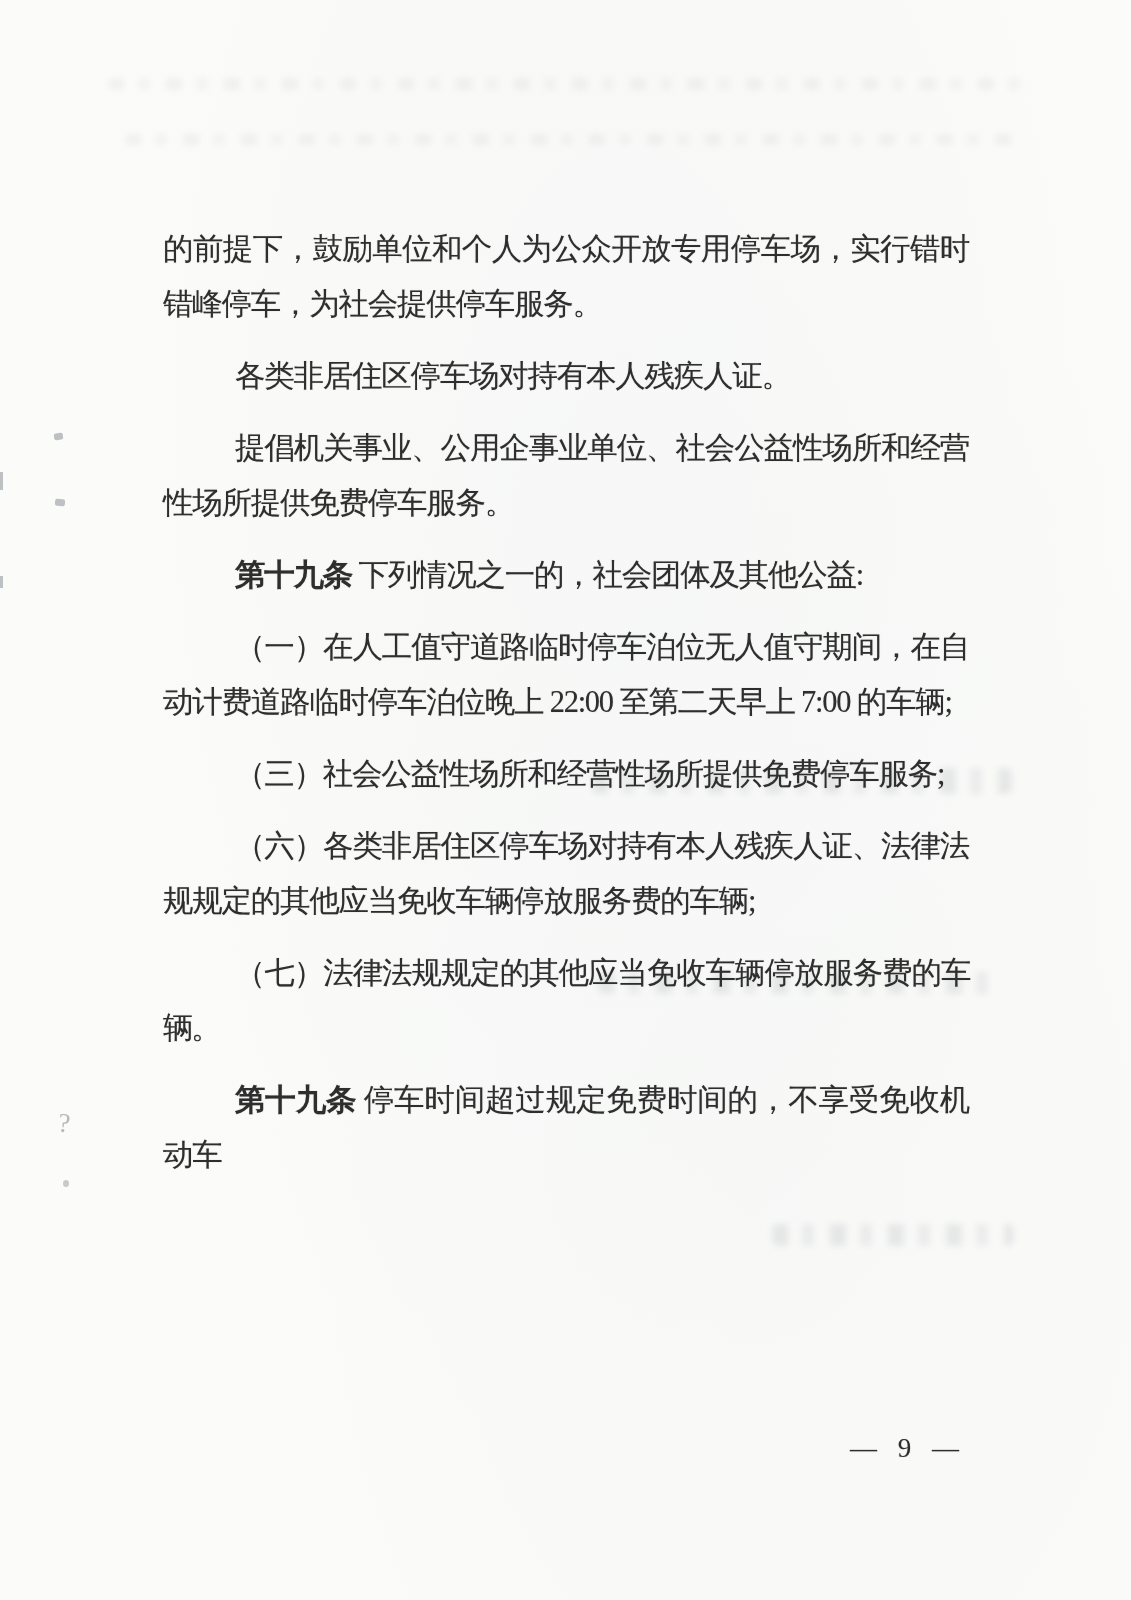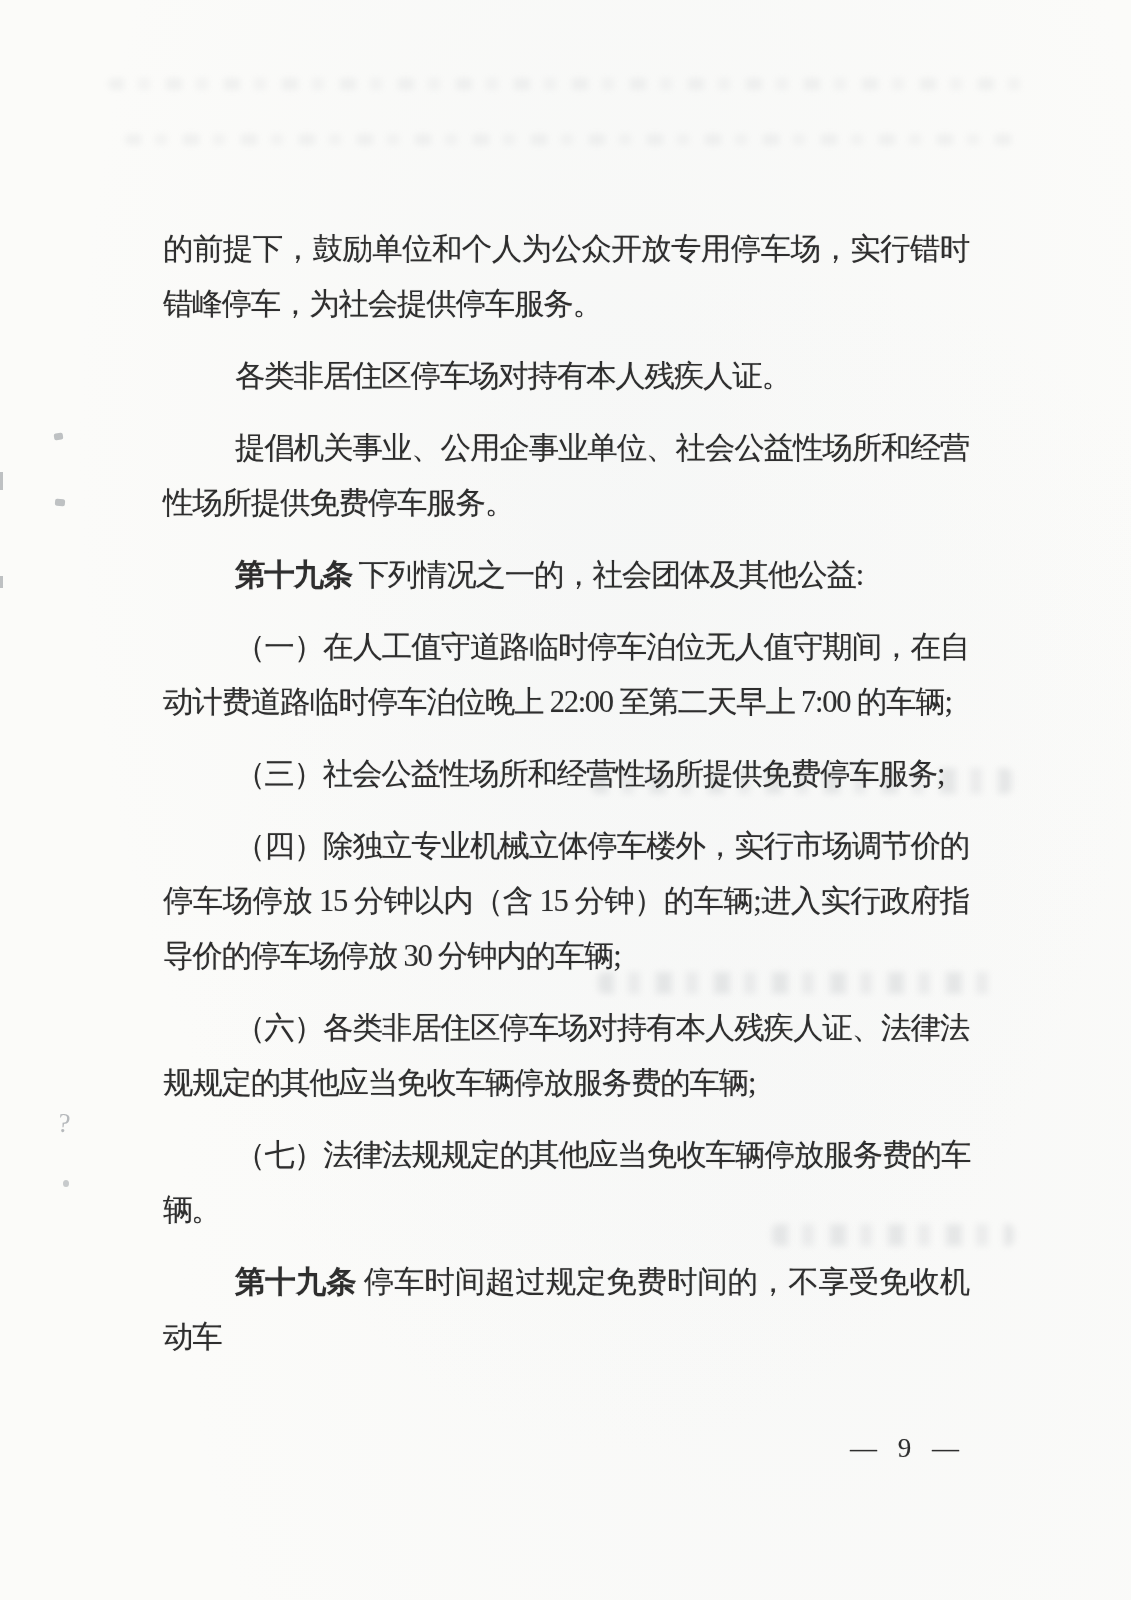--- a/index.html
+++ b/index.html
@@ -119,21 +119,20 @@
   <div class="margin-qmark">?</div>
   <div class="margin-dot"></div>
 
   <div class="doc-body">
       <p class="para"><span class="seg">的前提下，鼓励单位和个人为公众开放专用停车场，实行错时错峰停车，为社会提供停车服务。</span></p>
       <p class="para indent"><span class="seg">各类非居住区停车场对持有本人残疾人证。</span></p>
       <p class="para indent"><span class="seg">提倡机关事业、公用企事业单位、社会公益性场所和经营性场所提供免费停车服务。</span></p>
       <p class="para indent"><span class="seg bold">第十九条</span><span class="seg"> 下列情况之一的，社会团体及其他公益:</span></p>
       <p class="para indent"><span class="seg">（一）在人工值守道路临时停车泊位无人值守期间，在自动计费道路临时停车泊位晚上 22:00 至第二天早上 7:00 的车辆;</span></p>
       <p class="para indent"><span class="seg">（三）社会公益性场所和经营性场所提供免费停车服务;</span></p>
-      <p class="para indent"><span class="seg">（四）除独立专业机械立体停车楼外，实行市场调节价的停车场停放 15 分钟以内（含 15 分钟）的车辆;进入实行政府指导价的停车场停放 30 分钟内的车辆;</span></p>
       <p class="para indent"><span class="seg">（六）各类非居住区停车场对持有本人残疾人证、法律法规规定的其他应当免收车辆停放服务费的车辆;</span></p>
       <p class="para indent tight"><span class="seg">（七）法律法规规定的其他应当免收车辆停放服务费的车辆。</span></p>
       <p class="para indent"><span class="seg bold">第十九条</span><span class="seg"> 停车时间超过规定免费时间的，不享受免收机动车</span></p>
     </div>
 
   <div class="page-number">— 9 —</div>
 
 </div>
 
 </body></html>

